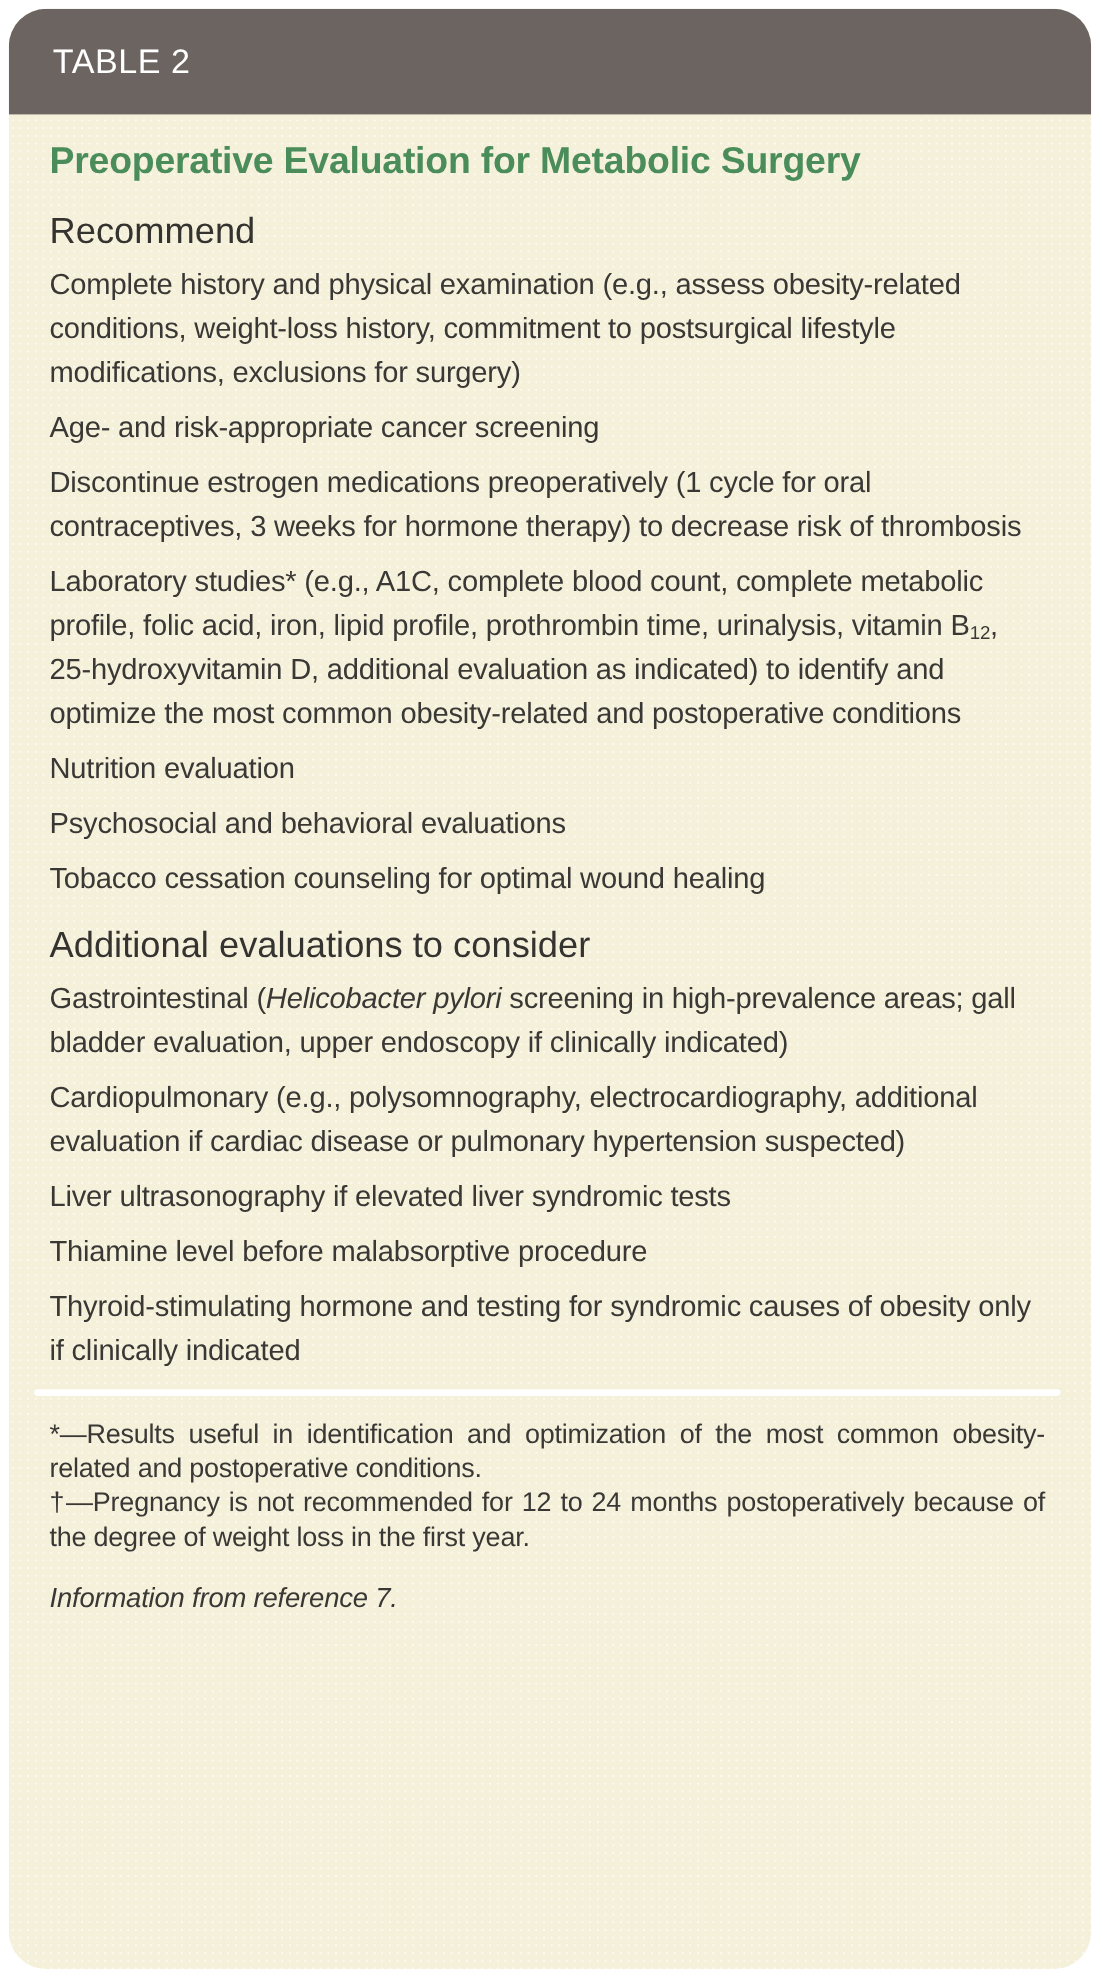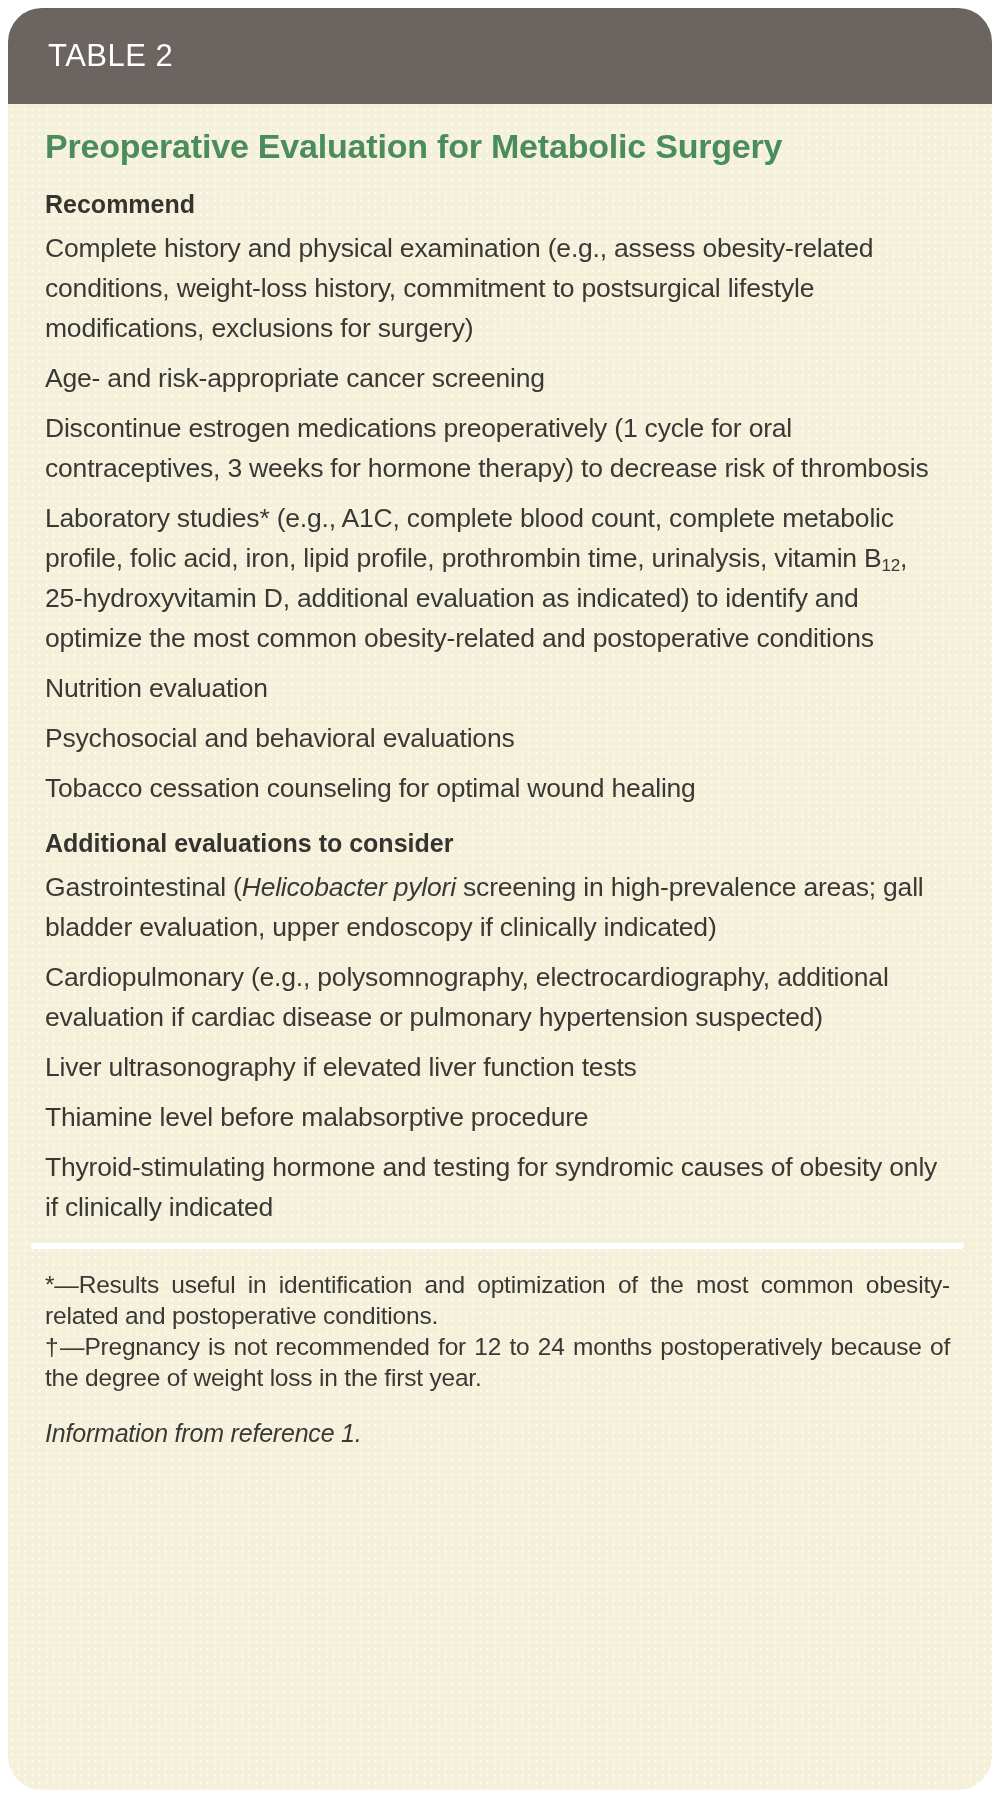--- a/index.html
+++ b/index.html
@@ -45,22 +45,22 @@
   .title {
     color: #4b8c5b;
     font-size: 34px;
     font-weight: bold;
     line-height: 1.32;
     letter-spacing: -0.2px;
     max-width: 780px;
     margin: 16px 0 8px 0;
   }
   .section-heading {
-    font-size: 25px;
-    font-weight: bold;
+    font-size: 33px;
+    font-weight: normal;
     color: #35332f;
     line-height: 1.25;
     margin: 20px 0 8px 0;
   }
   p.item {
     font-size: 26.5px;
     line-height: 40px;
     letter-spacing: -0.2px;
     margin: 0 0 10px 0;
   }
@@ -116,28 +116,28 @@
       <p class="item"><span>Laboratory studies* (e.g., A1C, complete blood count, complete metabolic profile, folic acid, iron, lipid profile, prothrombin time, urinalysis, vitamin B</span><sub>12</sub><span>, 25-hydroxyvitamin D, additional evaluation as indicated) to identify and optimize the most common obesity-related and postoperative conditions</span></p>
       <p class="item">Nutrition evaluation</p>
       <p class="item">Psychosocial and behavioral evaluations</p>
       <p class="item">Tobacco cessation counseling for optimal wound healing</p>
     </section>
 
     <section>
       <h2 class="section-heading">Additional evaluations to consider</h2>
       <p class="item"><span>Gastrointestinal (</span><span class="italic">Helicobacter pylori</span><span> screening in high-prevalence areas; gall bladder evaluation, upper endoscopy if clinically indicated)</span></p>
       <p class="item">Cardiopulmonary (e.g., polysomnography, electrocardiography, additional evaluation if cardiac disease or pulmonary hypertension suspected)</p>
-      <p class="item">Liver ultrasonography if elevated liver function tests</p>
+      <p class="item">Liver ultrasonography if elevated liver syndromic tests</p>
       <p class="item">Thiamine level before malabsorptive procedure</p>
       <p class="item">Thyroid-stimulating hormone and testing for syndromic causes of obesity only if clinically indicated</p>
     </section>
 
     <hr class="divider">
 
     <div class="footnotes">
       <p>*—Results useful in identification and optimization of the most common obesity-related and postoperative conditions.</p>
       <p>†—Pregnancy is not recommended for 12 to 24 months postoperatively because of the degree of weight loss in the first year.</p>
     </div>
 
-    <p class="source">Information from reference 1.</p>
+    <p class="source">Information from reference 7.</p>
 
   </div>
 </div>
 
 </body></html>

